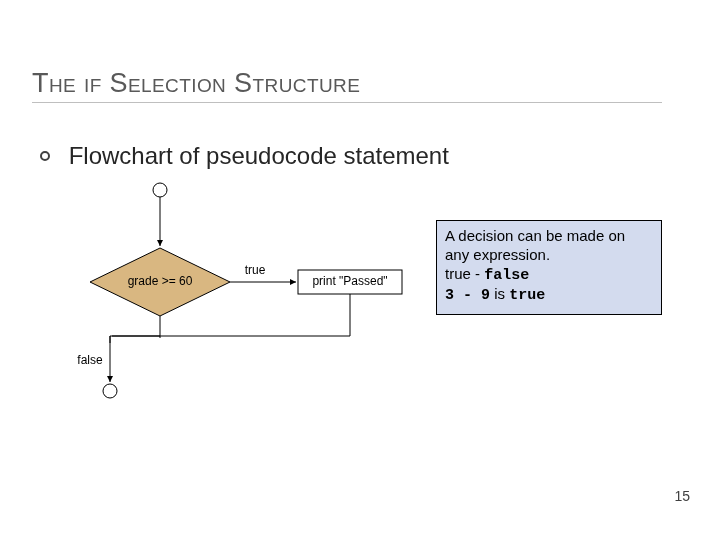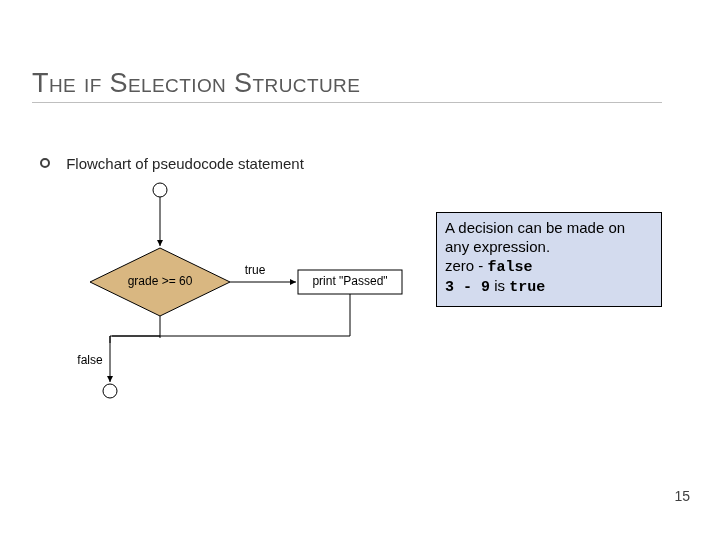--- a/index.html
+++ b/index.html
@@ -32,23 +32,22 @@
     left: 32px;
     top: 102px;
     width: 630px;
     height: 0;
     border-top: 1px solid #bfbfbf;
   }
   .bullet-row {
     position: absolute;
     left: 40px;
     top: 140px;
-    font-size: 15px;
+    font-size: 24px;
     color: #262626;
-    margin-top: 13px;
   }
   .bullet-marker {
     display: inline-block;
     width: 10px;
     height: 10px;
     border: 2px solid #404040;
     border-radius: 50%;
     margin-right: 12px;
     vertical-align: middle;
     box-sizing: border-box;
@@ -97,21 +96,21 @@
   }
   .arrow {
     stroke: #000;
     stroke-width: 1;
     fill: none;
   }
   
   .info-box {
     position: absolute;
     left: 436px;
-    top: 212px;
+    top: 220px;
     width: 226px;
     border: 1px solid #000;
     background: #d3dbee;
     padding: 6px 8px 8px 8px;
     font-size: 15px;
     line-height: 1.25;
     color: #000;
     box-sizing: border-box;
   }
   .mono {
@@ -172,21 +171,21 @@
       <line class="arrow" x1="100" y1="156" x2="50" y2="156"></line>
       <line class="arrow" x1="50" y1="156" x2="50" y2="202" marker-end="url(#ah)"></line>
 
       <circle class="start-circle" cx="50" cy="211" r="7"></circle>
     </svg>
   </div>
 
   <div class="info-box">
     <div>A decision can be made on any expression.</div>
     <div>
-      <span>zero - </span><span class="mono">false</span>
+      <span>true - </span><span class="mono">false</span>
     </div>
     <div>
       <span class="mono">3 - 9</span><span> is </span><span class="mono">true</span>
     </div>
   </div>
 
   <div class="page-num">15</div>
 
 </div>
 

